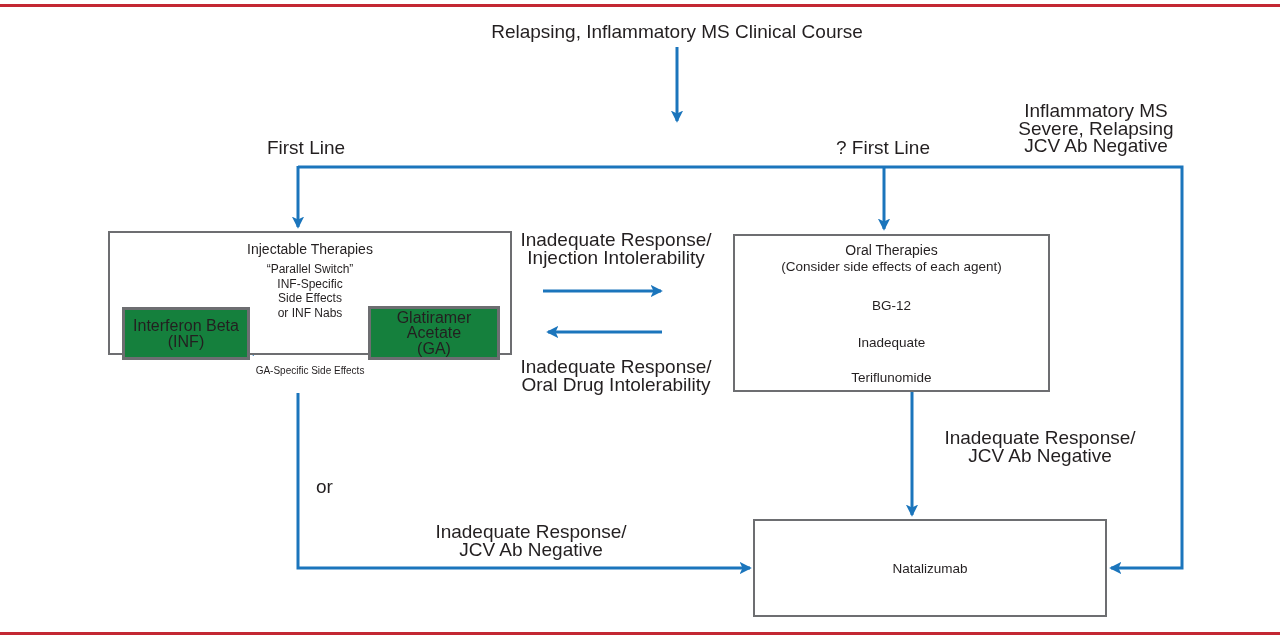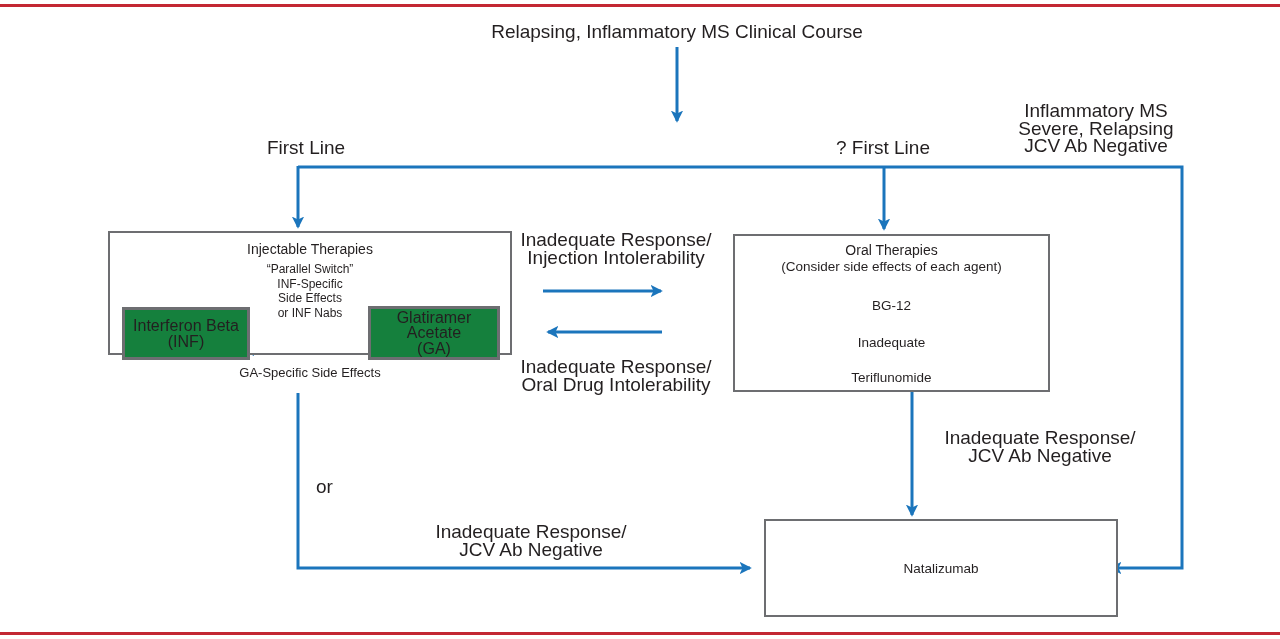--- a/index.html
+++ b/index.html
@@ -22,21 +22,21 @@
   .lbl-left{text-align:left;}
   .box{position:absolute;border:2px solid var(--box-gray);background:#ffffff;box-sizing:border-box;}
   .box-title{position:absolute;left:0;width:100%;text-align:center;font-size:14px;line-height:17px;}
   .box-subline{position:absolute;left:0;width:100%;text-align:center;font-size:13.5px;line-height:17.5px;}
   .sub-block{position:absolute;left:0;width:100%;text-align:center;font-size:12px;line-height:14.7px;}
   .inner-box{
     position:absolute;border:3px solid var(--box-gray);background:#15803d;box-sizing:border-box;
     display:flex;flex-direction:column;align-items:center;justify-content:center;
     font-size:16px;line-height:15.5px;text-align:center;
   }
-  .bottom-label{position:absolute;left:0;width:100%;text-align:center;font-size:13px;}
+  .bottom-label{position:absolute;left:0;width:100%;text-align:center;font-size:10px;}
   .center-flex{display:flex;align-items:center;justify-content:center;font-size:13.5px;}
 </style>
 </head>
 <body>
 
 <div class="canvas">
 
   <div class="rule rule-top"></div>
   <div class="rule rule-bottom"></div>
 
@@ -112,17 +112,17 @@
   </div>
 
   <div class="box" style="left:733px;top:234px;width:317px;height:158px;">
     <div class="box-title" style="top:6px;">Oral Therapies</div>
     <div class="box-subline" style="top:22px;">(Consider side effects of each agent)</div>
     <div class="box-subline" style="top:61px;">BG-12</div>
     <div class="box-subline" style="top:98px;">Inadequate</div>
     <div class="box-subline" style="top:133px;">Teriflunomide</div>
   </div>
 
-  <div class="box center-flex" style="left:753px;top:519px;width:354px;height:98px;margin-left:11px;">
+  <div class="box center-flex" style="left:753px;top:519px;width:354px;height:98px;">
     <div>Natalizumab</div>
   </div>
 
 </div>
 
 </body></html>

